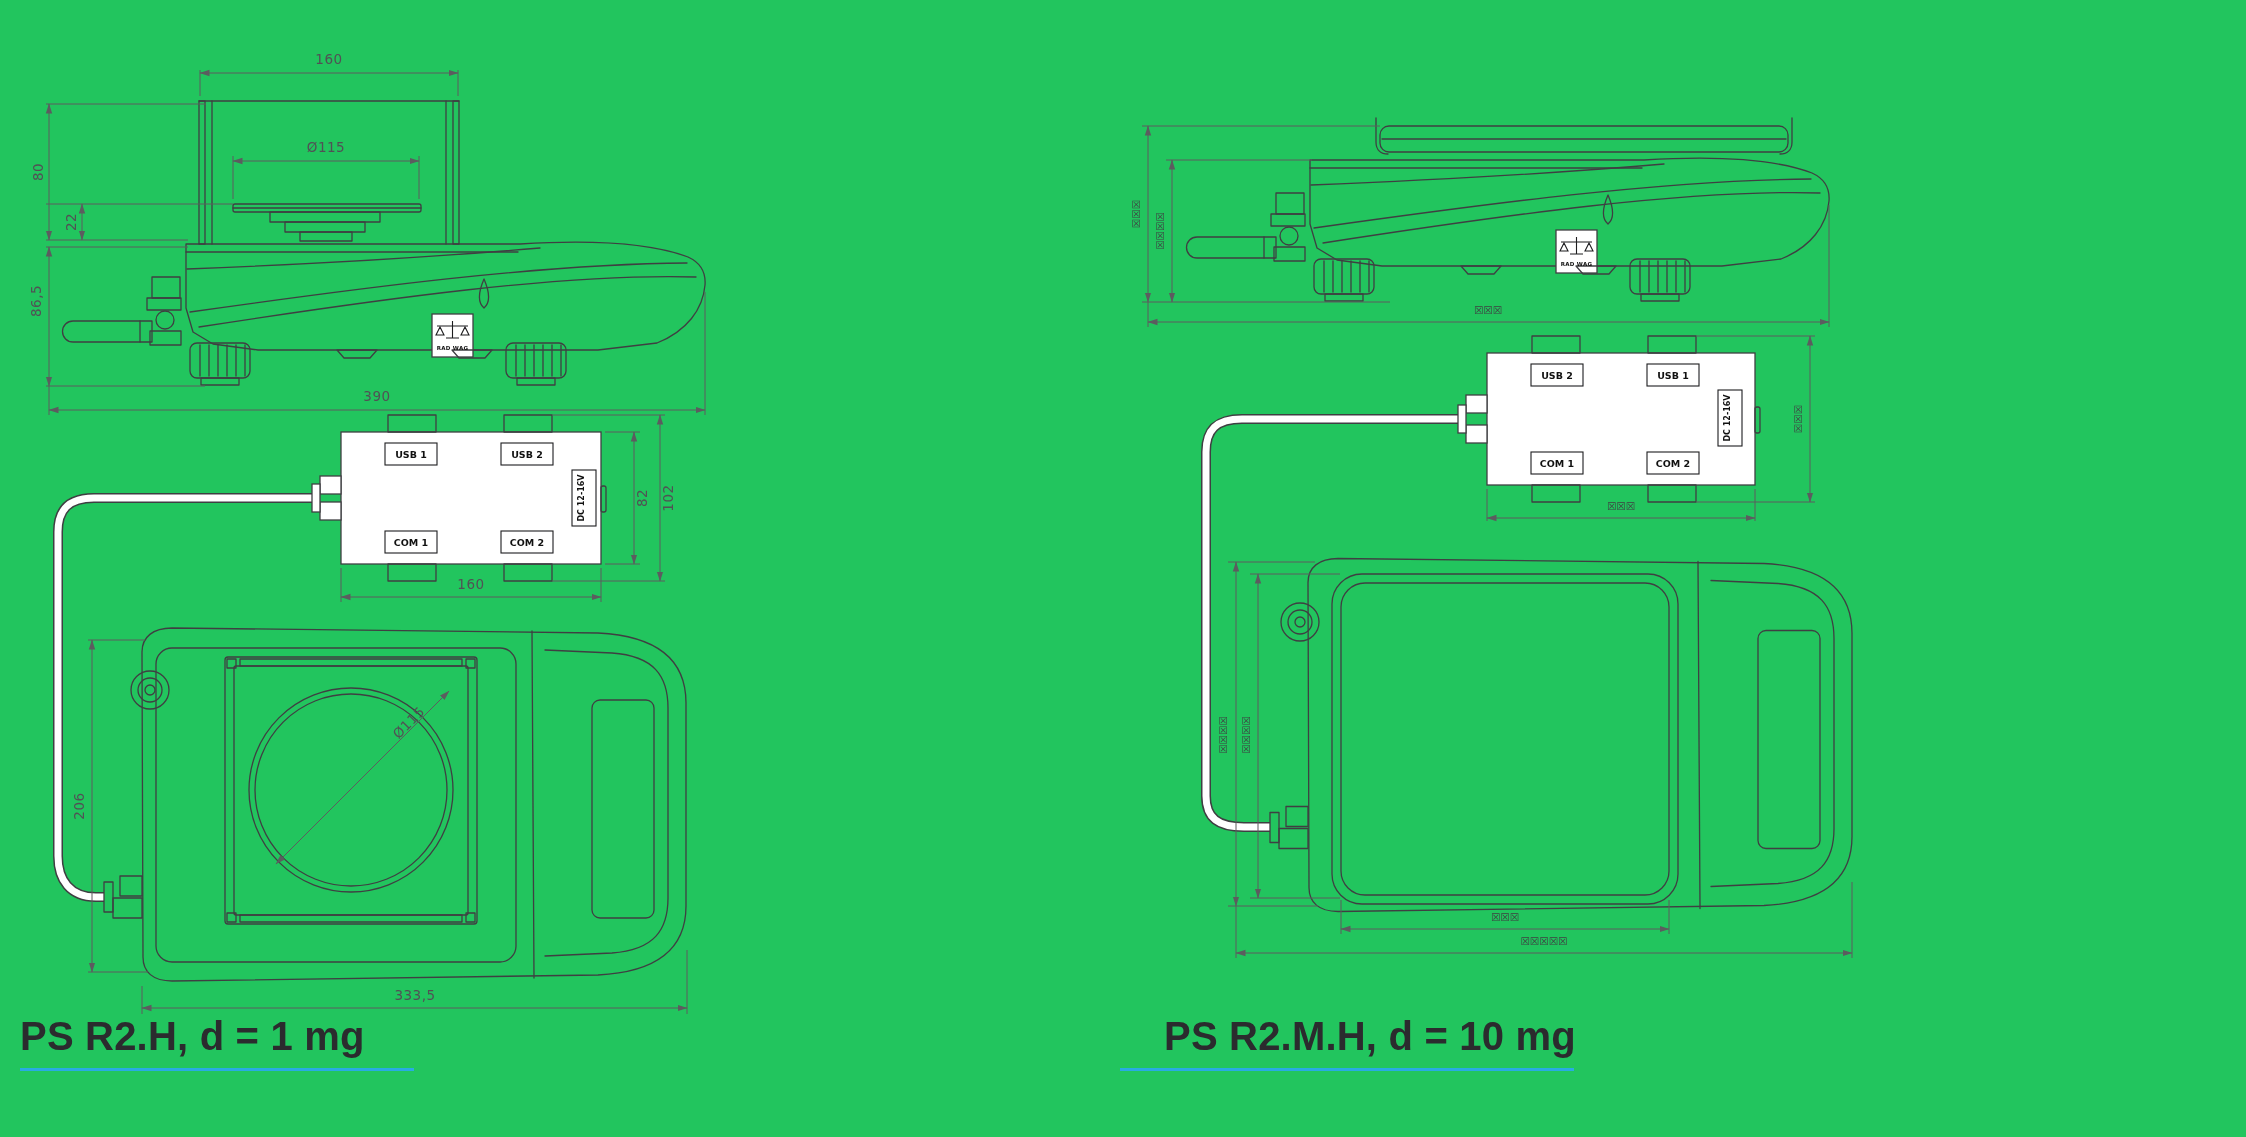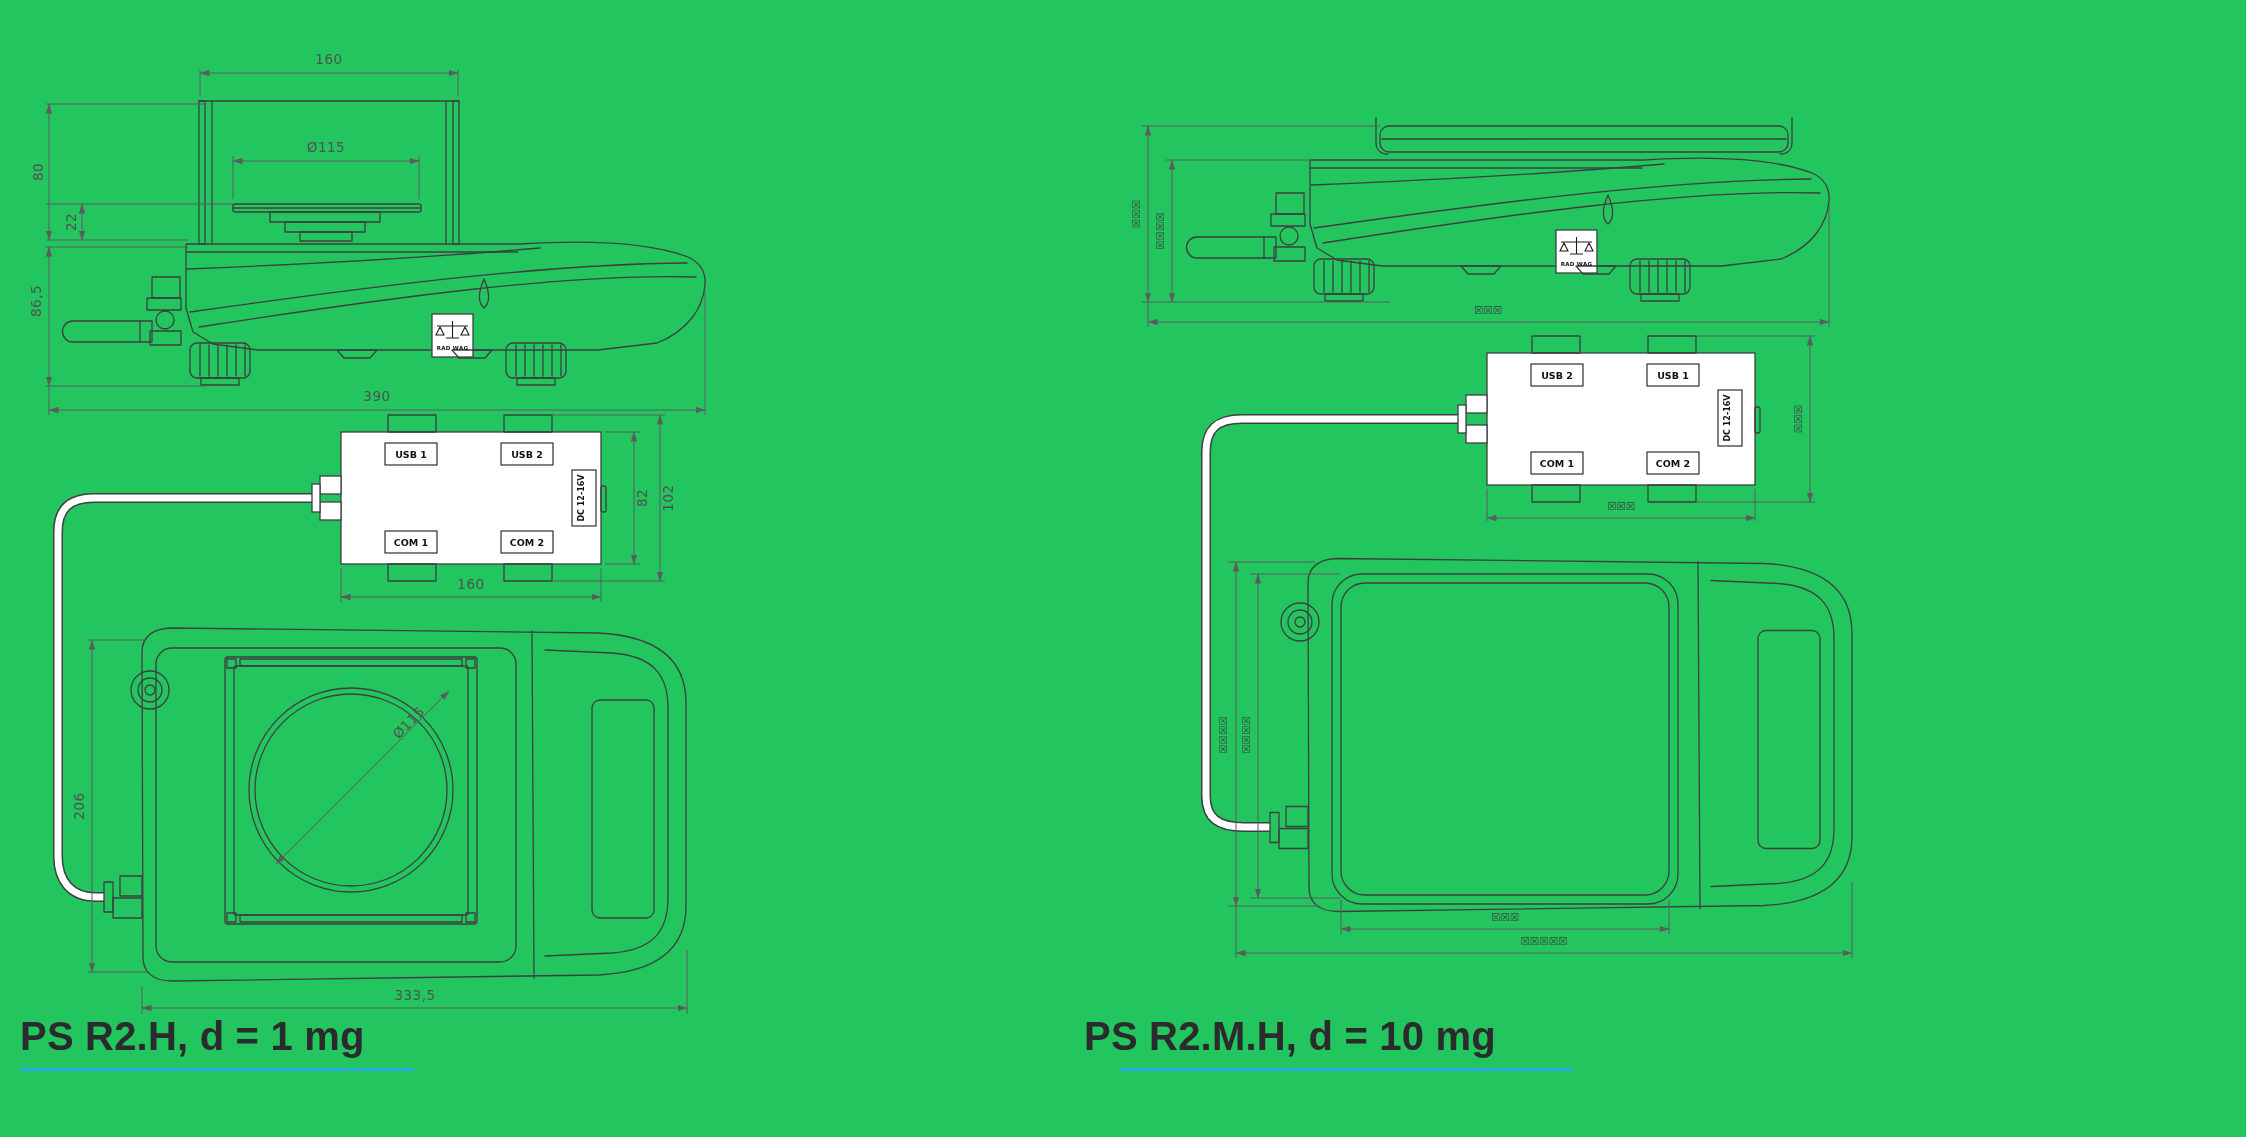--- a/index.html
+++ b/index.html
@@ -250,16 +250,16 @@
       <path class="dl" d="M1236,906 V958 M1852,882 V958"></path>
       <path class="dl" d="M1236,953 H1852" marker-start="url(#arr)" marker-end="url(#arr)"></path>
       <text class="tofu" x="1544" y="945" text-anchor="middle">☒☒☒☒☒</text>
     </g>
   </g>
 </svg>
 
 <div class="title" style="left:20px;top:1014px;">PS R2.H, d = 1 mg</div>
 <div class="underline" style="left:20px;top:1068px;width:394px;"></div>
 
-<div class="title" style="left:1084px;top:1014px;text-align:right;">PS R2.M.H, d = 10 mg</div>
+<div class="title" style="left:1164px;top:1014px;text-align:right;">PS R2.M.H, d = 10 mg</div>
 <div class="underline" style="left:1120px;top:1068px;width:454px;"></div>
 
 </div>
 
 </body></html>

